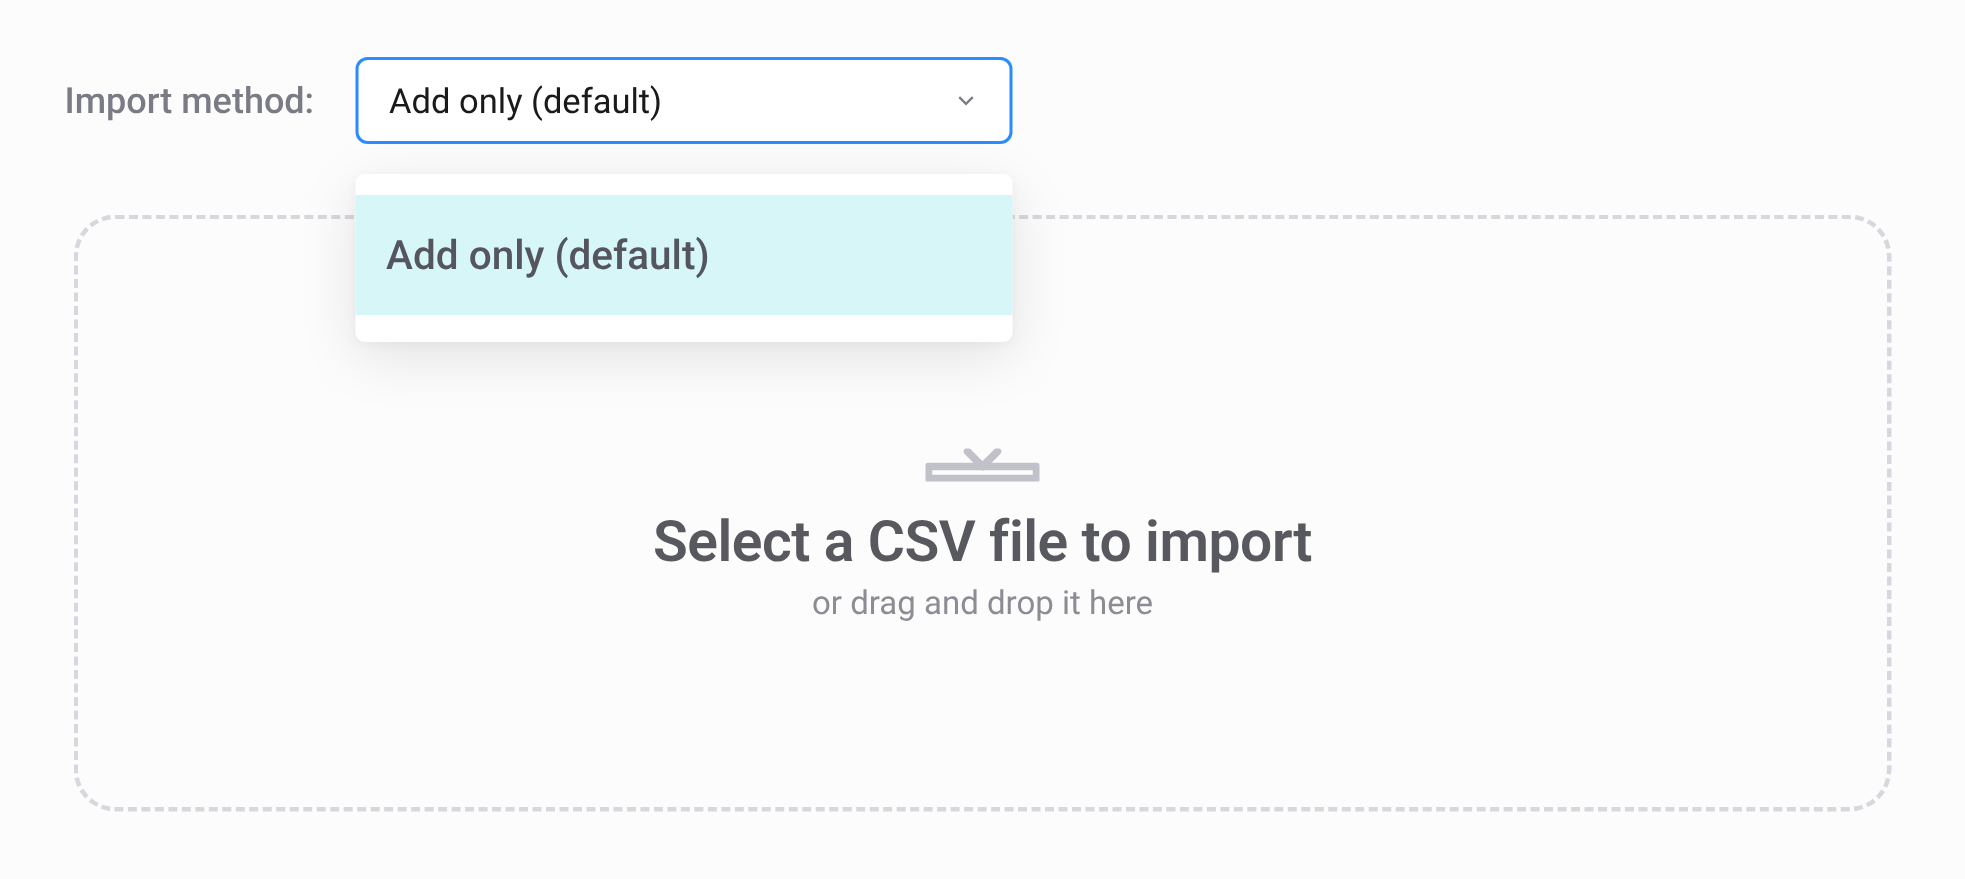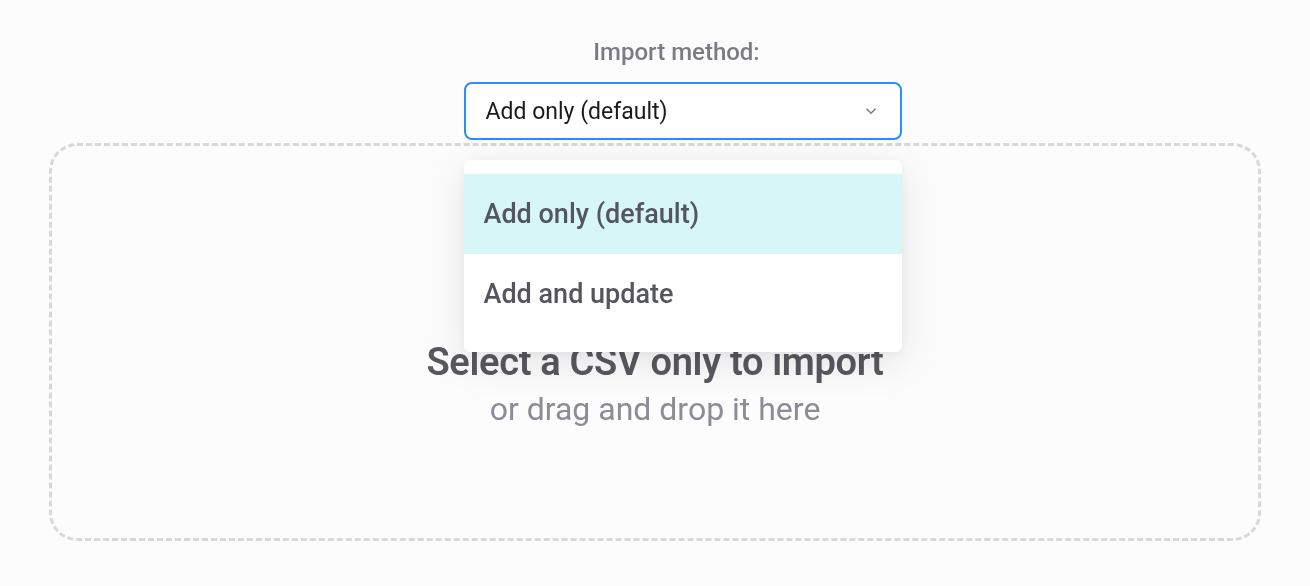--- a/index.html
+++ b/index.html
@@ -14,21 +14,20 @@
       height: 586px;
       overflow: hidden;
       position: relative;
       padding: 0;
     }
     .top-row {
       display: flex;
       align-items: center;
       padding: 38px 0 0 43px;
       gap: 16px;
-      flex-direction: column;
     }
     .import-label {
       color: #7b7b85;
       font-size: 24px;
       font-weight: 500;
     }
     .select-wrapper {
       position: relative;
       margin-left: 12px;
     }
@@ -106,49 +105,48 @@
       right: 0;
       text-align: center;
     }
     .dropzone-title {
       font-size: 38px;
       font-weight: 600;
       color: #58585f;
       letter-spacing: -0.3px;
     }
     .dropzone-sub {
-      font-size: 32px;
+      font-size: 22px;
       font-weight: 400;
       color: #8c8c94;
       margin-top: 6px;
     }
   </style>
 </head>
 <body>
 
 <div class="top-row">
   <span class="import-label">Import method:</span>
   <div class="select-wrapper">
     <div class="select-box">
       <span>Add only (default)</span>
       <svg class="chevron" viewBox="0 0 24 24">
         <polyline points="6 9 12 15 18 9"></polyline>
       </svg>
     </div>
     <div class="dropdown">
       <div class="dropdown-option selected">Add only (default)</div>
-      <div class="dropdown-option">Add and update</div>
     </div>
   </div>
 </div>
 
 <div class="dropzone">
   <div class="download-icon-fragment">
     <svg width="76" height="22" viewBox="0 0 76 22">
       <polyline points="28,2 38,12 48,2" fill="none" stroke="#c1c1c9" stroke-width="5" stroke-linecap="round" stroke-linejoin="round"></polyline>
       <rect x="2" y="12" width="72" height="8" fill="none" stroke="#c1c1c9" stroke-width="5" stroke-linejoin="round"></rect>
     </svg>
   </div>
   <div class="dropzone-texts">
-    <div class="dropzone-title">Select a CSV only to import</div>
+    <div class="dropzone-title">Select a CSV file to import</div>
     <div class="dropzone-sub">or drag and drop it here</div>
   </div>
 </div>
 
 </body></html>

